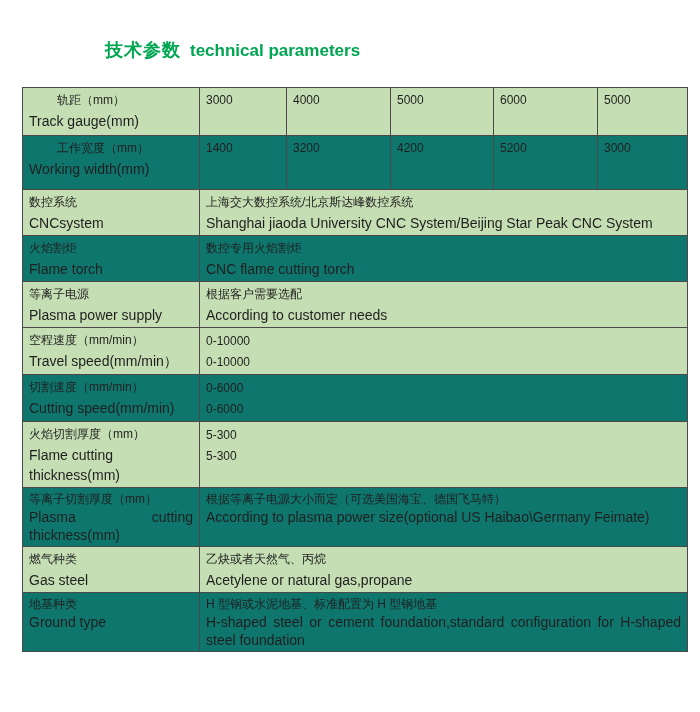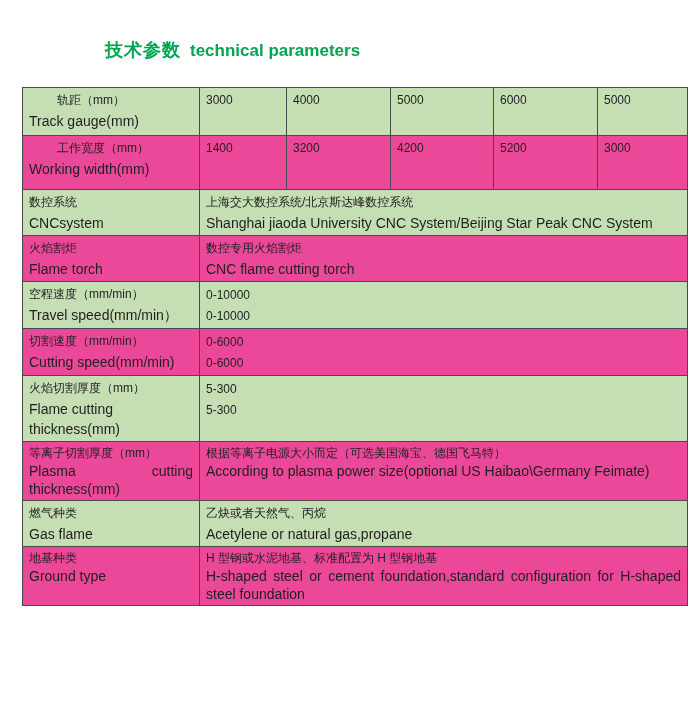--- a/index.html
+++ b/index.html
@@ -33,21 +33,21 @@
     border-collapse: collapse;
     table-layout: fixed;
   }
   .ptable td {
     border: 1px solid #4a4a4a;
     vertical-align: top;
     padding: 2px 6px 2px 6px;
     overflow: hidden;
   }
   .green { background: #c5deb3; }
-  .white { background: #ec4899; }
+  .white { background: #0f766e; }
 
   .zh { font-size: 12px; line-height: 21px; }
   .en { font-size: 14px; line-height: 20px; }
   .num { font-size: 12px; line-height: 20px; padding-top: 1px; }
   .indent { padding-left: 28px; }
   .justify { text-align: justify; }
   .compact .zh { line-height: 18px; }
   .compact .en { line-height: 18px; }
 </style>
 </head>
@@ -109,20 +109,30 @@
       <td class="white">
         <div class="zh">火焰割炬</div>
         <div class="en">Flame torch</div>
       </td>
       <td class="white" colspan="5">
         <div class="zh">数控专用火焰割炬</div>
         <div class="en">CNC flame cutting torch</div>
       </td>
     </tr>
 
+    <tr style="height:45px">
+      <td class="green">
+        <div class="zh">等离子电源</div>
+        <div class="en">Plasma power supply</div>
+      </td>
+      <td class="green" colspan="5">
+        <div class="zh">根据客户需要选配</div>
+        <div class="en">According to customer needs</div>
+      </td>
+    </tr>
 
 
     <tr style="height:45px">
       <td class="green">
         <div class="zh">空程速度（mm/min）</div>
         <div class="en">Travel speed(mm/min）</div>
       </td>
       <td class="green" colspan="5">
         <div class="num">0-10000</div>
         <div class="num">0-10000</div>
@@ -158,21 +168,21 @@
       </td>
       <td class="white" colspan="5">
         <div class="zh">根据等离子电源大小而定（可选美国海宝、德国飞马特）</div>
         <div class="en">According to plasma power size(optional US Haibao\Germany Feimate)</div>
       </td>
     </tr>
 
     <tr style="height:45px">
       <td class="green">
         <div class="zh">燃气种类</div>
-        <div class="en">Gas flame</div>
+        <div class="en">Gas steel</div>
       </td>
       <td class="green" colspan="5">
         <div class="zh">乙炔或者天然气、丙烷</div>
         <div class="en">Acetylene or natural gas,propane</div>
       </td>
     </tr>
 
     <tr class="compact" style="height:57px">
       <td class="white">
         <div class="zh">地基种类</div>

